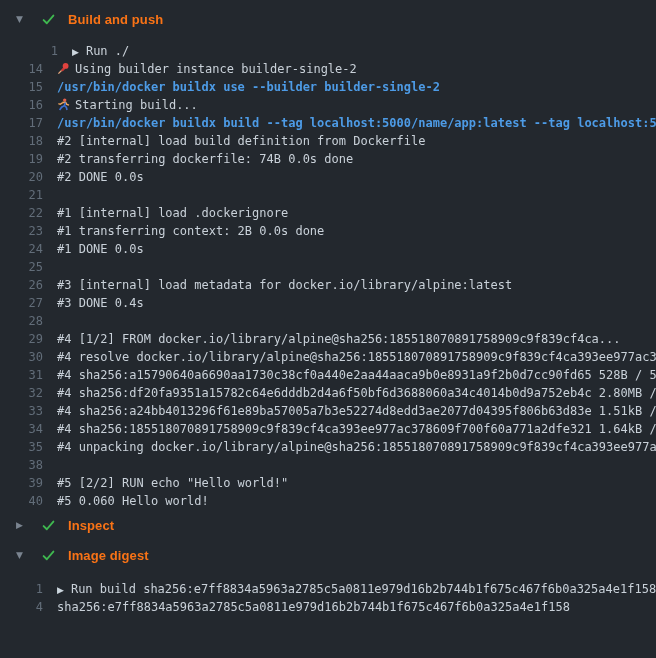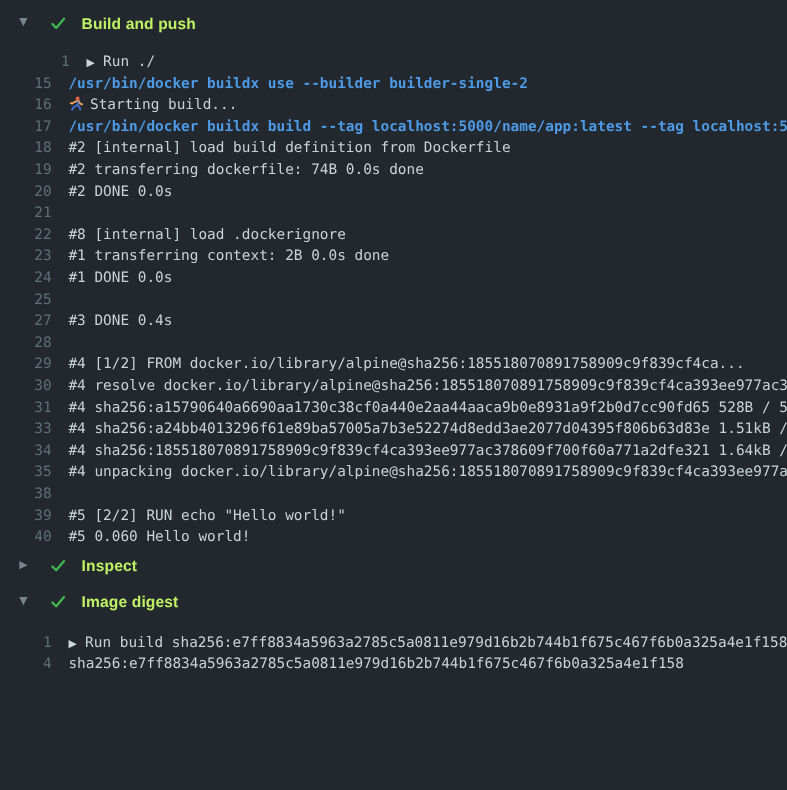--- a/index.html
+++ b/index.html
@@ -11,21 +11,21 @@
     display:flex;align-items:center;height:30px;padding-left:16px;cursor:pointer;
   }
   .chev{
     width:14px;flex:none;font-size:9px;color:#7a8490;
     font-family:"DejaVu Sans",sans-serif;text-align:left;
   }
   .check{margin-left:11px;flex:none;display:flex;align-items:center;}
   .sec-title{
     margin-left:12px;
     font-family:"Liberation Sans",sans-serif;font-size:13px;font-weight:700;
-    color:#bef264;letter-spacing:.1px;
+    color:#f97316;letter-spacing:.1px;
   }
   .sec-body{padding:0;}
   .sec-body.pad8{padding-top:8px;}
   .sec-body.pad10{padding-top:10px;}
   .row{
     display:block;height:18px;line-height:18px;white-space:pre;overflow:hidden;
     font-family:"DejaVu Sans Mono","Liberation Mono",monospace;font-size:12px;
   }
   .row.indent{padding-left:15px;}
   .gutter{
@@ -49,42 +49,49 @@
         <span class="chev">▼</span>
         <span class="check">
           <svg width="15" height="15" viewBox="0 0 16 16">
             <path fill="none" stroke="#3fb950" stroke-width="2" stroke-linecap="round" stroke-linejoin="round" d="M2.8 8.6l3.4 3.4 7-8.2"></path>
           </svg>
         </span>
         <span class="sec-title">Build and push</span>
       </div>
       <div class="sec-body pad8">
         <div class="row indent"><span class="gutter">1</span><span class="toggle">▶</span><span class="text">Run ./</span></div>
+        <div class="row"><span class="gutter">14</span><svg class="licon" width="13" height="13" viewBox="0 0 13 13">
+            <path d="M4.8 8.2L1.4 11.6" stroke="#e8a87c" stroke-width="1.3" fill="none"></path>
+            <rect x="5.2" y="4.4" width="2.4" height="5.2" rx="1.1" transform="rotate(45 6.4 7)" fill="#c63934"></rect>
+            <circle cx="8.6" cy="3.9" r="2.9" fill="#e0433f"></circle>
+          </svg><span class="text">Using builder instance builder-single-2</span></div>
         <div class="row"><span class="gutter">15</span><span class="text cmd">/usr/bin/docker buildx use --builder builder-single-2</span></div>
         <div class="row"><span class="gutter">16</span><svg class="licon" width="13" height="13" viewBox="0 0 13 13">
             <circle cx="7.7" cy="2.1" r="1.7" fill="#e25f4b"></circle>
             <path d="M5.2 4.6L8.6 4.2 9.8 6.4 12 7.1" stroke="#f2a65e" stroke-width="1.5" fill="none"></path>
             <path d="M5.4 4.8L3.2 6.3 1.4 5.7" stroke="#f2a65e" stroke-width="1.4" fill="none"></path>
             <path d="M8.5 4.5L7.4 7.6 9.4 9.4 10 12" stroke="#3c6fd1" stroke-width="1.6" fill="none"></path>
             <path d="M7.4 7.6L4.6 9.2 2.6 12" stroke="#3c6fd1" stroke-width="1.6" fill="none"></path>
           </svg><span class="text">Starting build...</span></div>
         <div class="row"><span class="gutter">17</span><span class="text cmd">/usr/bin/docker buildx build --tag localhost:5000/name/app:latest --tag localhost:50</span></div>
         <div class="row"><span class="gutter">18</span><span class="text">#2 [internal] load build definition from Dockerfile</span></div>
         <div class="row"><span class="gutter">19</span><span class="text">#2 transferring dockerfile: 74B 0.0s done</span></div>
         <div class="row"><span class="gutter">20</span><span class="text">#2 DONE 0.0s</span></div>
         <div class="row"><span class="gutter">21</span><span class="text"></span></div>
-        <div class="row"><span class="gutter">22</span><span class="text">#8 [internal] load .dockerignore</span></div>
+        <div class="row"><span class="gutter">22</span><span class="text">#1 [internal] load .dockerignore</span></div>
         <div class="row"><span class="gutter">23</span><span class="text">#1 transferring context: 2B 0.0s done</span></div>
         <div class="row"><span class="gutter">24</span><span class="text">#1 DONE 0.0s</span></div>
         <div class="row"><span class="gutter">25</span><span class="text"></span></div>
+        <div class="row"><span class="gutter">26</span><span class="text">#3 [internal] load metadata for docker.io/library/alpine:latest</span></div>
         <div class="row"><span class="gutter">27</span><span class="text">#3 DONE 0.4s</span></div>
         <div class="row"><span class="gutter">28</span><span class="text"></span></div>
         <div class="row"><span class="gutter">29</span><span class="text">#4 [1/2] FROM docker.io/library/alpine@sha256:185518070891758909c9f839cf4ca...</span></div>
         <div class="row"><span class="gutter">30</span><span class="text">#4 resolve docker.io/library/alpine@sha256:185518070891758909c9f839cf4ca393ee977ac3</span></div>
         <div class="row"><span class="gutter">31</span><span class="text">#4 sha256:a15790640a6690aa1730c38cf0a440e2aa44aaca9b0e8931a9f2b0d7cc90fd65 528B / 5</span></div>
+        <div class="row"><span class="gutter">32</span><span class="text">#4 sha256:df20fa9351a15782c64e6dddb2d4a6f50bf6d3688060a34c4014b0d9a752eb4c 2.80MB /</span></div>
         <div class="row"><span class="gutter">33</span><span class="text">#4 sha256:a24bb4013296f61e89ba57005a7b3e52274d8edd3ae2077d04395f806b63d83e 1.51kB /</span></div>
         <div class="row"><span class="gutter">34</span><span class="text">#4 sha256:185518070891758909c9f839cf4ca393ee977ac378609f700f60a771a2dfe321 1.64kB /</span></div>
         <div class="row"><span class="gutter">35</span><span class="text">#4 unpacking docker.io/library/alpine@sha256:185518070891758909c9f839cf4ca393ee977a</span></div>
         <div class="row"><span class="gutter">38</span><span class="text"></span></div>
         <div class="row"><span class="gutter">39</span><span class="text">#5 [2/2] RUN echo "Hello world!"</span></div>
         <div class="row"><span class="gutter">40</span><span class="text">#5 0.060 Hello world!</span></div>
       </div>
     </div>
     <div class="section">
       <div class="section-header">

